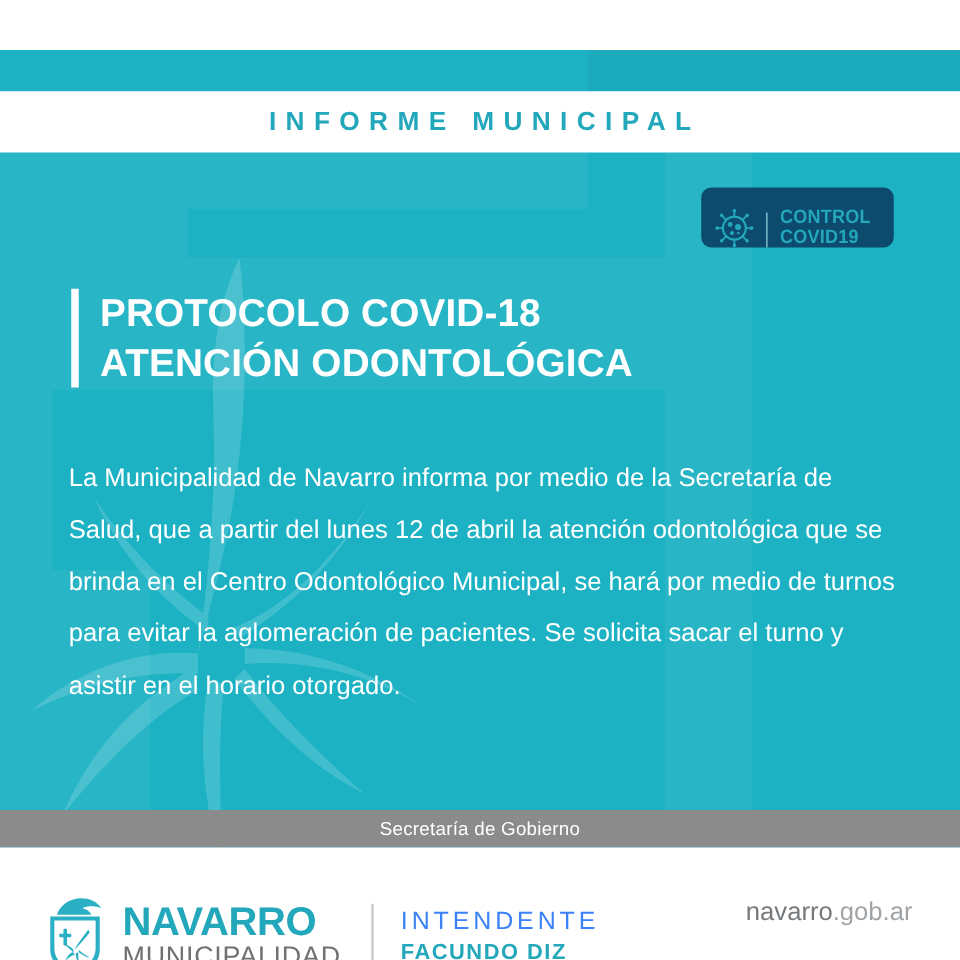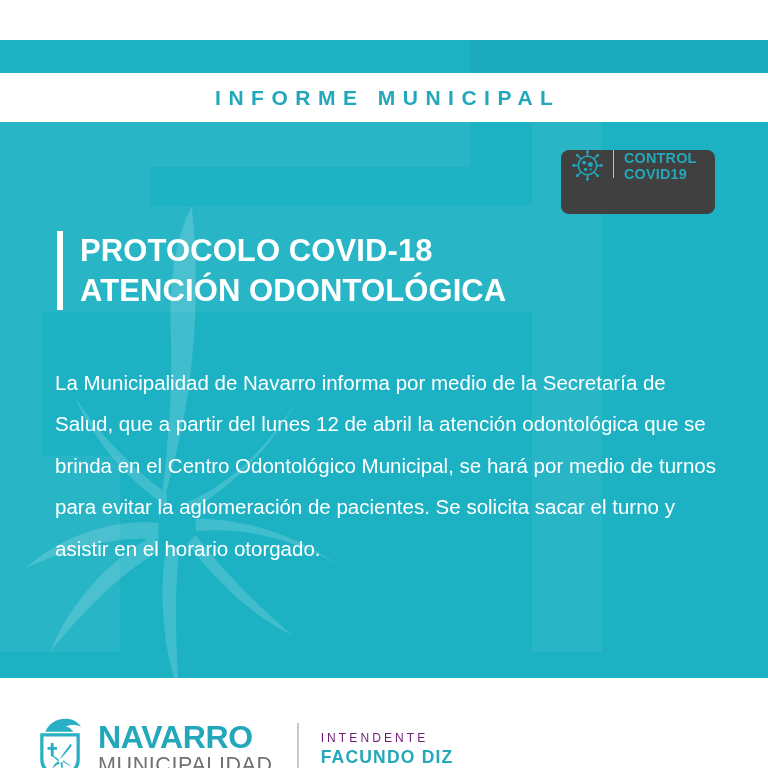--- a/index.html
+++ b/index.html
@@ -67,25 +67,25 @@
     letter-spacing: 7.5px;
     text-indent: 7.5px;
     white-space: nowrap;
   }
 
   
   .covid-badge {
     position: absolute;
     right: 53px;
     top: 110px;
-    height: 64px;
-    background: #404040;
+    height: 48px;
+    background: #0c4a6e;
     border-radius: 8px;
     display: flex;
-    align-items: flex-start;
+    align-items: flex-end;
     padding: 0 13px 0 11px;
     box-sizing: border-box;
   }
   .covid-virus {
     width: 31px;
     height: 31px;
     flex: none;
   }
   .covid-virus svg { display: block; width: 100%; height: 100%; }
   .covid-divider {
@@ -225,22 +225,22 @@
     margin: 0 22px 0 24px;
     flex: none;
   }
 
   .mayor {
     display: flex;
     flex-direction: column;
     line-height: 1.08;
   }
   .mayor .role {
-    color: #701a75;
-    font-size: 12px;
+    color: #3b82f6;
+    font-size: 20px;
     letter-spacing: 3.1px;
   }
   .mayor .person {
     color: #23a7bb;
     font-size: 17.5px;
     font-weight: bold;
     letter-spacing: 1.2px;
     margin-top: 3px;
   }
 
@@ -332,20 +332,23 @@
   <div class="title-block">
     <div class="title-bar"></div>
     <div class="title-lines">
       <div>PROTOCOLO COVID-18</div>
       <div>ATENCIÓN ODONTOLÓGICA</div>
     </div>
   </div>
 
   <div class="body-text">La Municipalidad de Navarro informa por medio de la Secretaría de Salud, que a partir del lunes 12 de abril la atención odontológica que se brinda en el Centro Odontológico Municipal, se hará por medio de turnos para evitar la aglomeración de pacientes. Se solicita sacar el turno y asistir en el horario otorgado.</div>
 
+  <div class="gray-band">
+    <span>Secretaría de Gobierno</span>
+  </div>
 
   <div class="footer">
     <div class="logo-group">
       <span class="crest">
         <svg viewBox="0 0 80 100" xmlns="http://www.w3.org/2000/svg">
           <g fill="#2aafc4">
             <path d="M18 24 C22 12 34 4 48 4 C58 4 66 8 72 16
                      C64 13 56 13 49 16 C54 17 58 20 60 24 Z"></path>
             <path d="M10 26 h60 v40 c0 16 -13 26 -30 32 C23 92 10 82 10 66 Z"></path>
           </g>
@@ -365,16 +368,19 @@
         <span class="name">NAVARRO</span>
         <span class="sub">MUNICIPALIDAD</span>
       </span>
       <span class="logo-divider"></span>
       <span class="mayor">
         <span class="role">INTENDENTE</span>
         <span class="person">FACUNDO DIZ</span>
       </span>
     </div>
 
+    <div class="website">
+      <span class="w-main">navarro</span><span class="w-tld">.gob.ar</span>
+    </div>
   </div>
 
   <div class="bottom-strip"></div>
 </div>
 
 </body></html>

